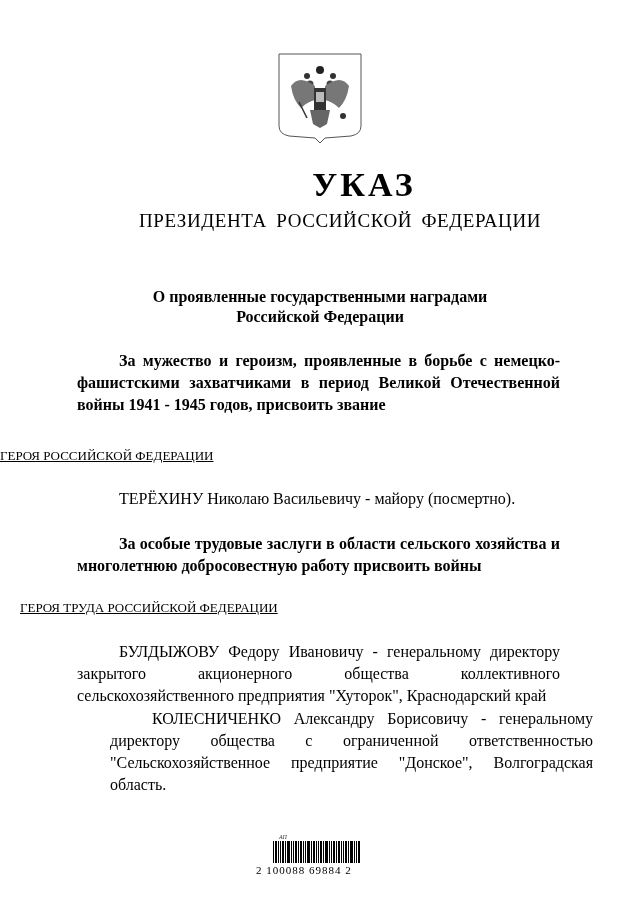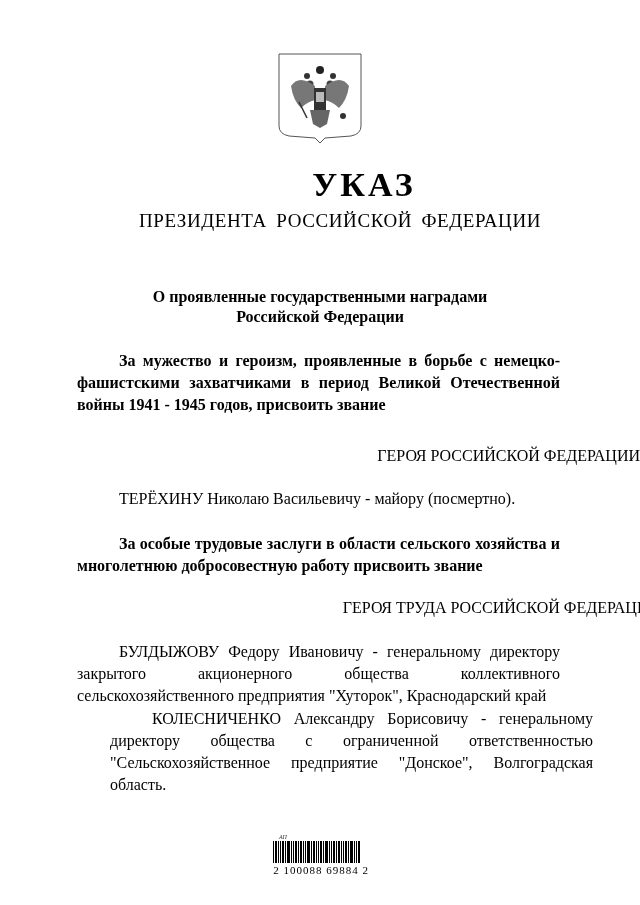--- a/index.html
+++ b/index.html
@@ -5,30 +5,30 @@
     html, body { margin: 0; padding: 0; background: #ffffff; }
     body { width: 640px; height: 905px; position: relative; overflow: hidden; color: #000; font-family: "Liberation Serif", "DejaVu Serif", serif; }
     .abs { position: absolute; }
     .emblem { left: 277px; top: 52px; width: 86px; height: 92px; }
     .title { left: 0; width: 640px; top: 165px; text-align: center; font-size: 34px; font-weight: bold; letter-spacing: 3px; line-height: 40px; padding-left: 44px; }
     .subtitle { left: 0; width: 640px; top: 208px; text-align: center; font-size: 19px; letter-spacing: 0.6px; word-spacing: 4px; line-height: 26px; padding-left: 20px; }
     .heading { left: 0; width: 640px; top: 287px; text-align: center; font-size: 16px; font-weight: bold; line-height: 20px; }
     .para { left: 77px; width: 483px; font-size: 16px; line-height: 22px; text-align: justify; text-align-last: left; }
     .bold { font-weight: bold; }
     .indent { text-indent: 42px; }
-    .rank { left: 0; width: 640px; text-align: right; font-size: 16px; line-height: 20px; }
+    .rank { left: 0; width: 640px; text-align: left; font-size: 13px; text-decoration: underline; line-height: 20px; }
     .p1 { top: 350px; }
     .rank1 { top: 446px; }
     .hero { top: 488px; }
     .p2 { top: 533px; }
     .rank2 { top: 598px; margin-left: 20px; }
     .p3 { top: 641px; }
     .p4 { top: 708px; margin-left: 33px; }
     .barcode { left: 265px; top: 833px; width: 110px; height: 48px; }
-    .barcode-num { left: 256px; top: 864px; width: 130px; text-align: center; font-size: 11px; letter-spacing: 1px; }
+    .barcode-num { left: 256px; top: 864px; width: 130px; font-size: 11px; letter-spacing: 1px; }
   </style>
 </head>
 <body>
 
 <div class="abs emblem">
   <svg width="86" height="92" viewBox="0 0 86 92">
     <path d="M2 2 H84 V74 Q84 82 74 84 L48 86 L43 91 L38 86 L12 84 Q2 82 2 74 Z" fill="none" stroke="#555" stroke-width="1"></path>
 
     <circle cx="43" cy="18" r="4" fill="#222"></circle>
     <circle cx="30" cy="24" r="3" fill="#333"></circle>
@@ -55,21 +55,21 @@
 
 <div class="abs heading">
   <div>О проявленные государственными наградами</div>
   <div>Российской Федерации</div>
 </div>
 
 <div class="abs para bold indent p1">За мужество и героизм, проявленные в борьбе с немецко-фашистскими захватчиками в период Великой Отечественной войны 1941 - 1945 годов, присвоить звание</div>
 <div class="abs rank rank1">ГЕРОЯ РОССИЙСКОЙ ФЕДЕРАЦИИ</div>
 <div class="abs para indent hero">ТЕРЁХИНУ Николаю Васильевичу - майору (посмертно).</div>
 
-<div class="abs para bold indent p2">За особые трудовые заслуги в области сельского хозяйства и многолетнюю добросовестную работу присвоить звание</div>
+<div class="abs para bold indent p2">За особые трудовые заслуги в области сельского хозяйства и многолетнюю добросовестную работу присвоить войны</div>
 <div class="abs rank rank2">ГЕРОЯ ТРУДА РОССИЙСКОЙ ФЕДЕРАЦИИ</div>
 <div class="abs para indent p3">БУЛДЫЖОВУ Федору Ивановичу - генеральному директору закрытого акционерного общества коллективного сельскохозяйственного предприятия "Хуторок", Краснодарский край</div>
 <div class="abs para indent p4">КОЛЕСНИЧЕНКО Александру Борисовичу - генеральному директору общества с ограниченной ответственностью "Сельскохозяйственное предприятие "Донское", Волгоградская область.</div>
 
 <div class="abs barcode">
   <svg width="110" height="32" viewBox="0 0 110 32">
     <text x="14" y="6" font-size="6" font-style="italic" fill="#333" font-family="Liberation Serif, serif">АП</text>
     <g fill="#000">
       <rect x="8" y="8" width="1" height="22"></rect>
         <rect x="10" y="8" width="2" height="22"></rect>

